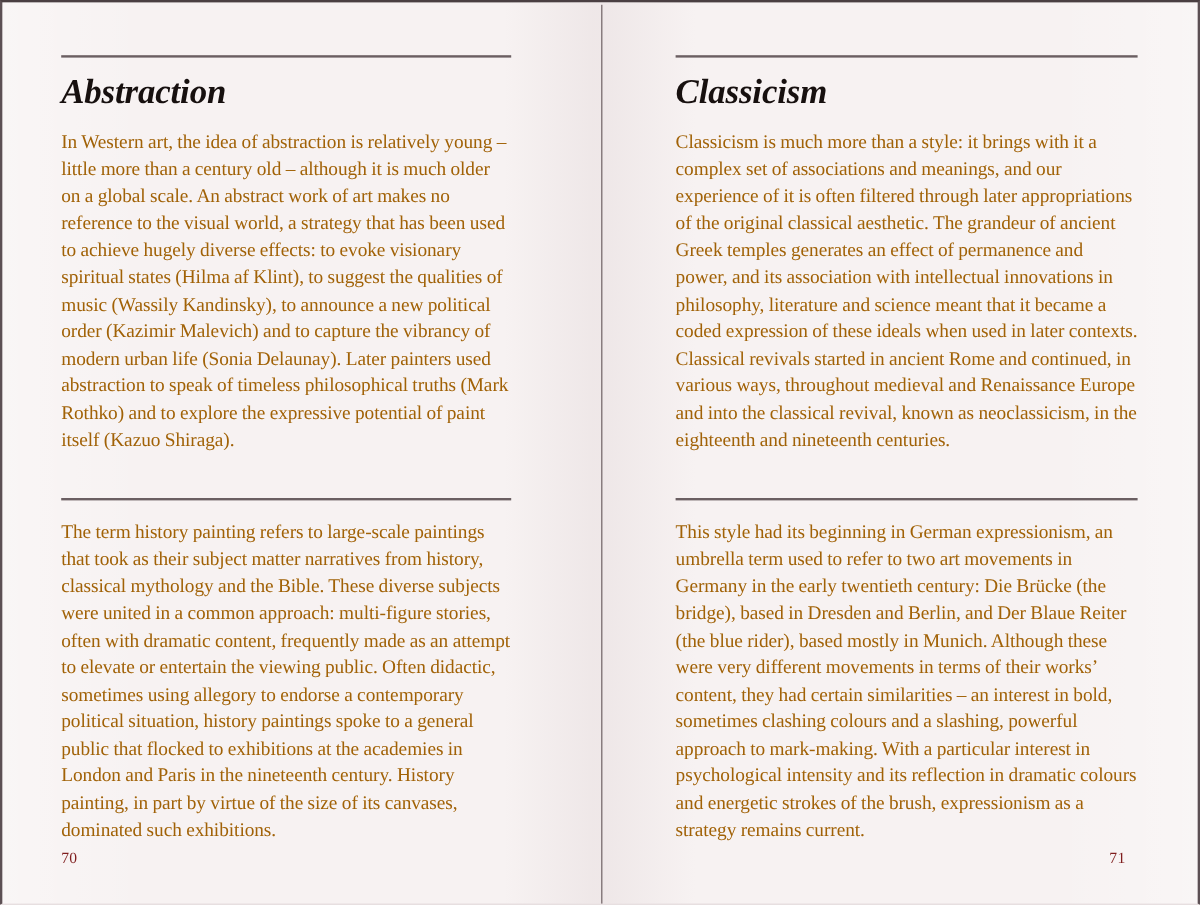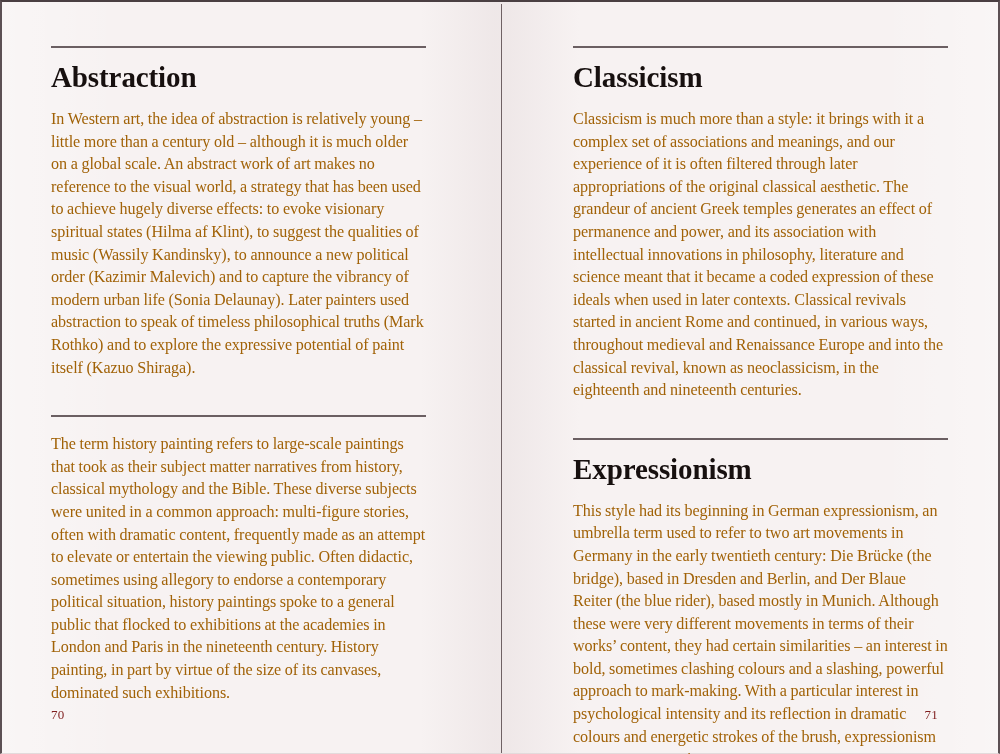--- a/index.html
+++ b/index.html
@@ -65,39 +65,40 @@
 
   .page-inner {
     position: absolute;
     top: 44px;
     bottom: 0;
     left: 0;
     right: 0;
   }
 
   .page-left .page-inner  { left: 49px;  right: 74px; }
-  .page-right .page-inner { left: 73px;  right: 50px; }
+  .page-right .page-inner { left: 63px;  right: 50px; }
 
   .section { margin-bottom: 0; }
   .section.second { margin-top: 36px; }
 
   .rule {
     height: 2px;
     background: #6b5f62;
     width: 100%;
   }
 
   h2.heading {
     font-family: "Liberation Serif", "DejaVu Serif", serif;
     font-weight: 700;
     font-size: 29px;
     line-height: 1.0;
     letter-spacing: -0.1px;
     color: #17100f;
     margin: 15px 0 0 0;
+    font-style: italic;
     -webkit-font-smoothing: antialiased;
   }
 
   p.body-text {
     font-family: "Liberation Serif", "DejaVu Serif", serif;
     font-size: 16.1px;
     line-height: 22.6px;
     color: #a16207;
     margin: 16px 0 0 0;
     text-align: left;
@@ -145,21 +146,20 @@
     <div class="page-inner">
 
       <div class="section">
         <div class="rule"></div>
         <h2 class="heading">Classicism</h2>
         <p class="body-text">Classicism is much more than a style: it brings with it a complex set of associations and meanings, and our experience of it is often filtered through later appropriations of the original classical aesthetic. The grandeur of ancient Greek temples generates an effect of permanence and power, and its association with intellectual innovations in philosophy, literature and science meant that it became a coded expression of these ideals when used in later contexts. Classical revivals started in ancient Rome and continued, in various ways, throughout medieval and Renaissance Europe and into the classical revival, known as neoclassicism, in the eighteenth and nineteenth centuries.</p>
       </div>
 
       <div class="section second">
         <div class="rule"></div>
-        <h2 class="heading">Expressionism</h2>
         <p class="body-text">This style had its beginning in German expressionism, an umbrella term used to refer to two art movements in Germany in the early twentieth century: Die Brücke (the bridge), based in Dresden and Berlin, and Der Blaue Reiter (the blue rider), based mostly in Munich. Although these were very different movements in terms of their works’ content, they had certain similarities – an interest in bold, sometimes clashing colours and a slashing, powerful approach to mark-making. With a particular interest in psychological intensity and its reflection in dramatic colours and energetic strokes of the brush, expressionism as a strategy remains current.</p>
       </div>
 
     </div>
     <div class="folio">71</div>
   </div>
 
 </div>
 
 </body></html>

